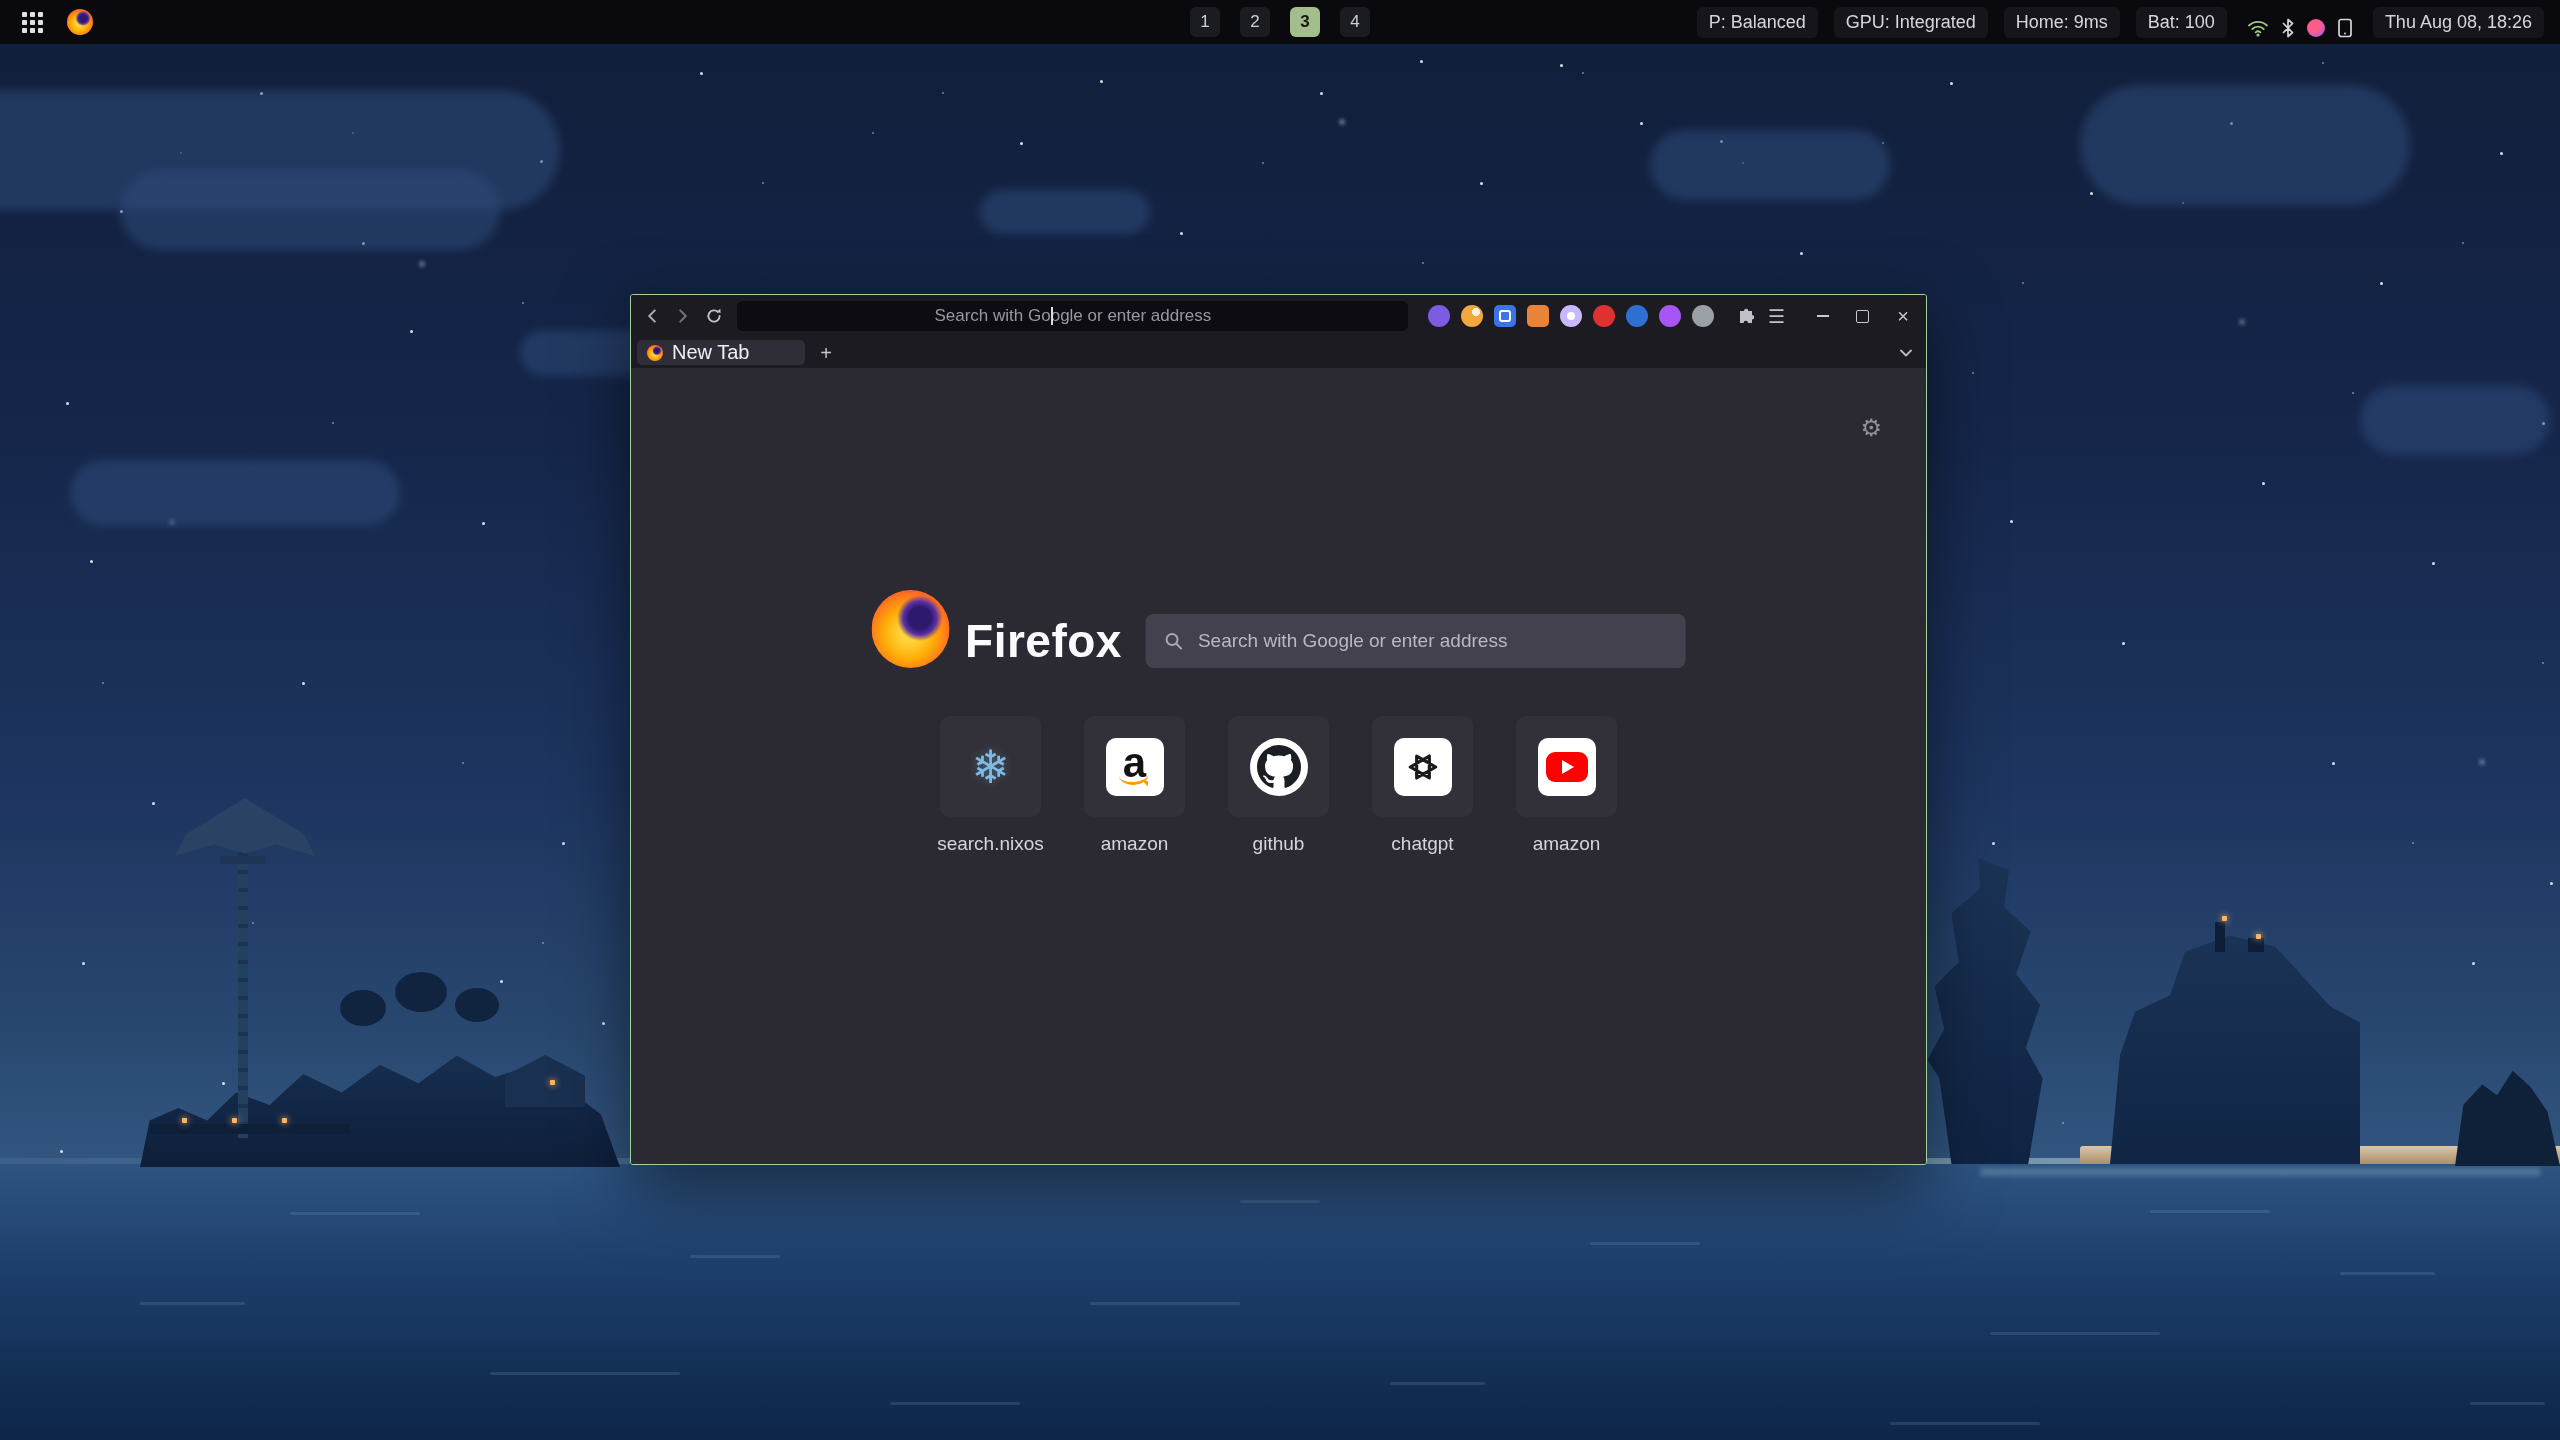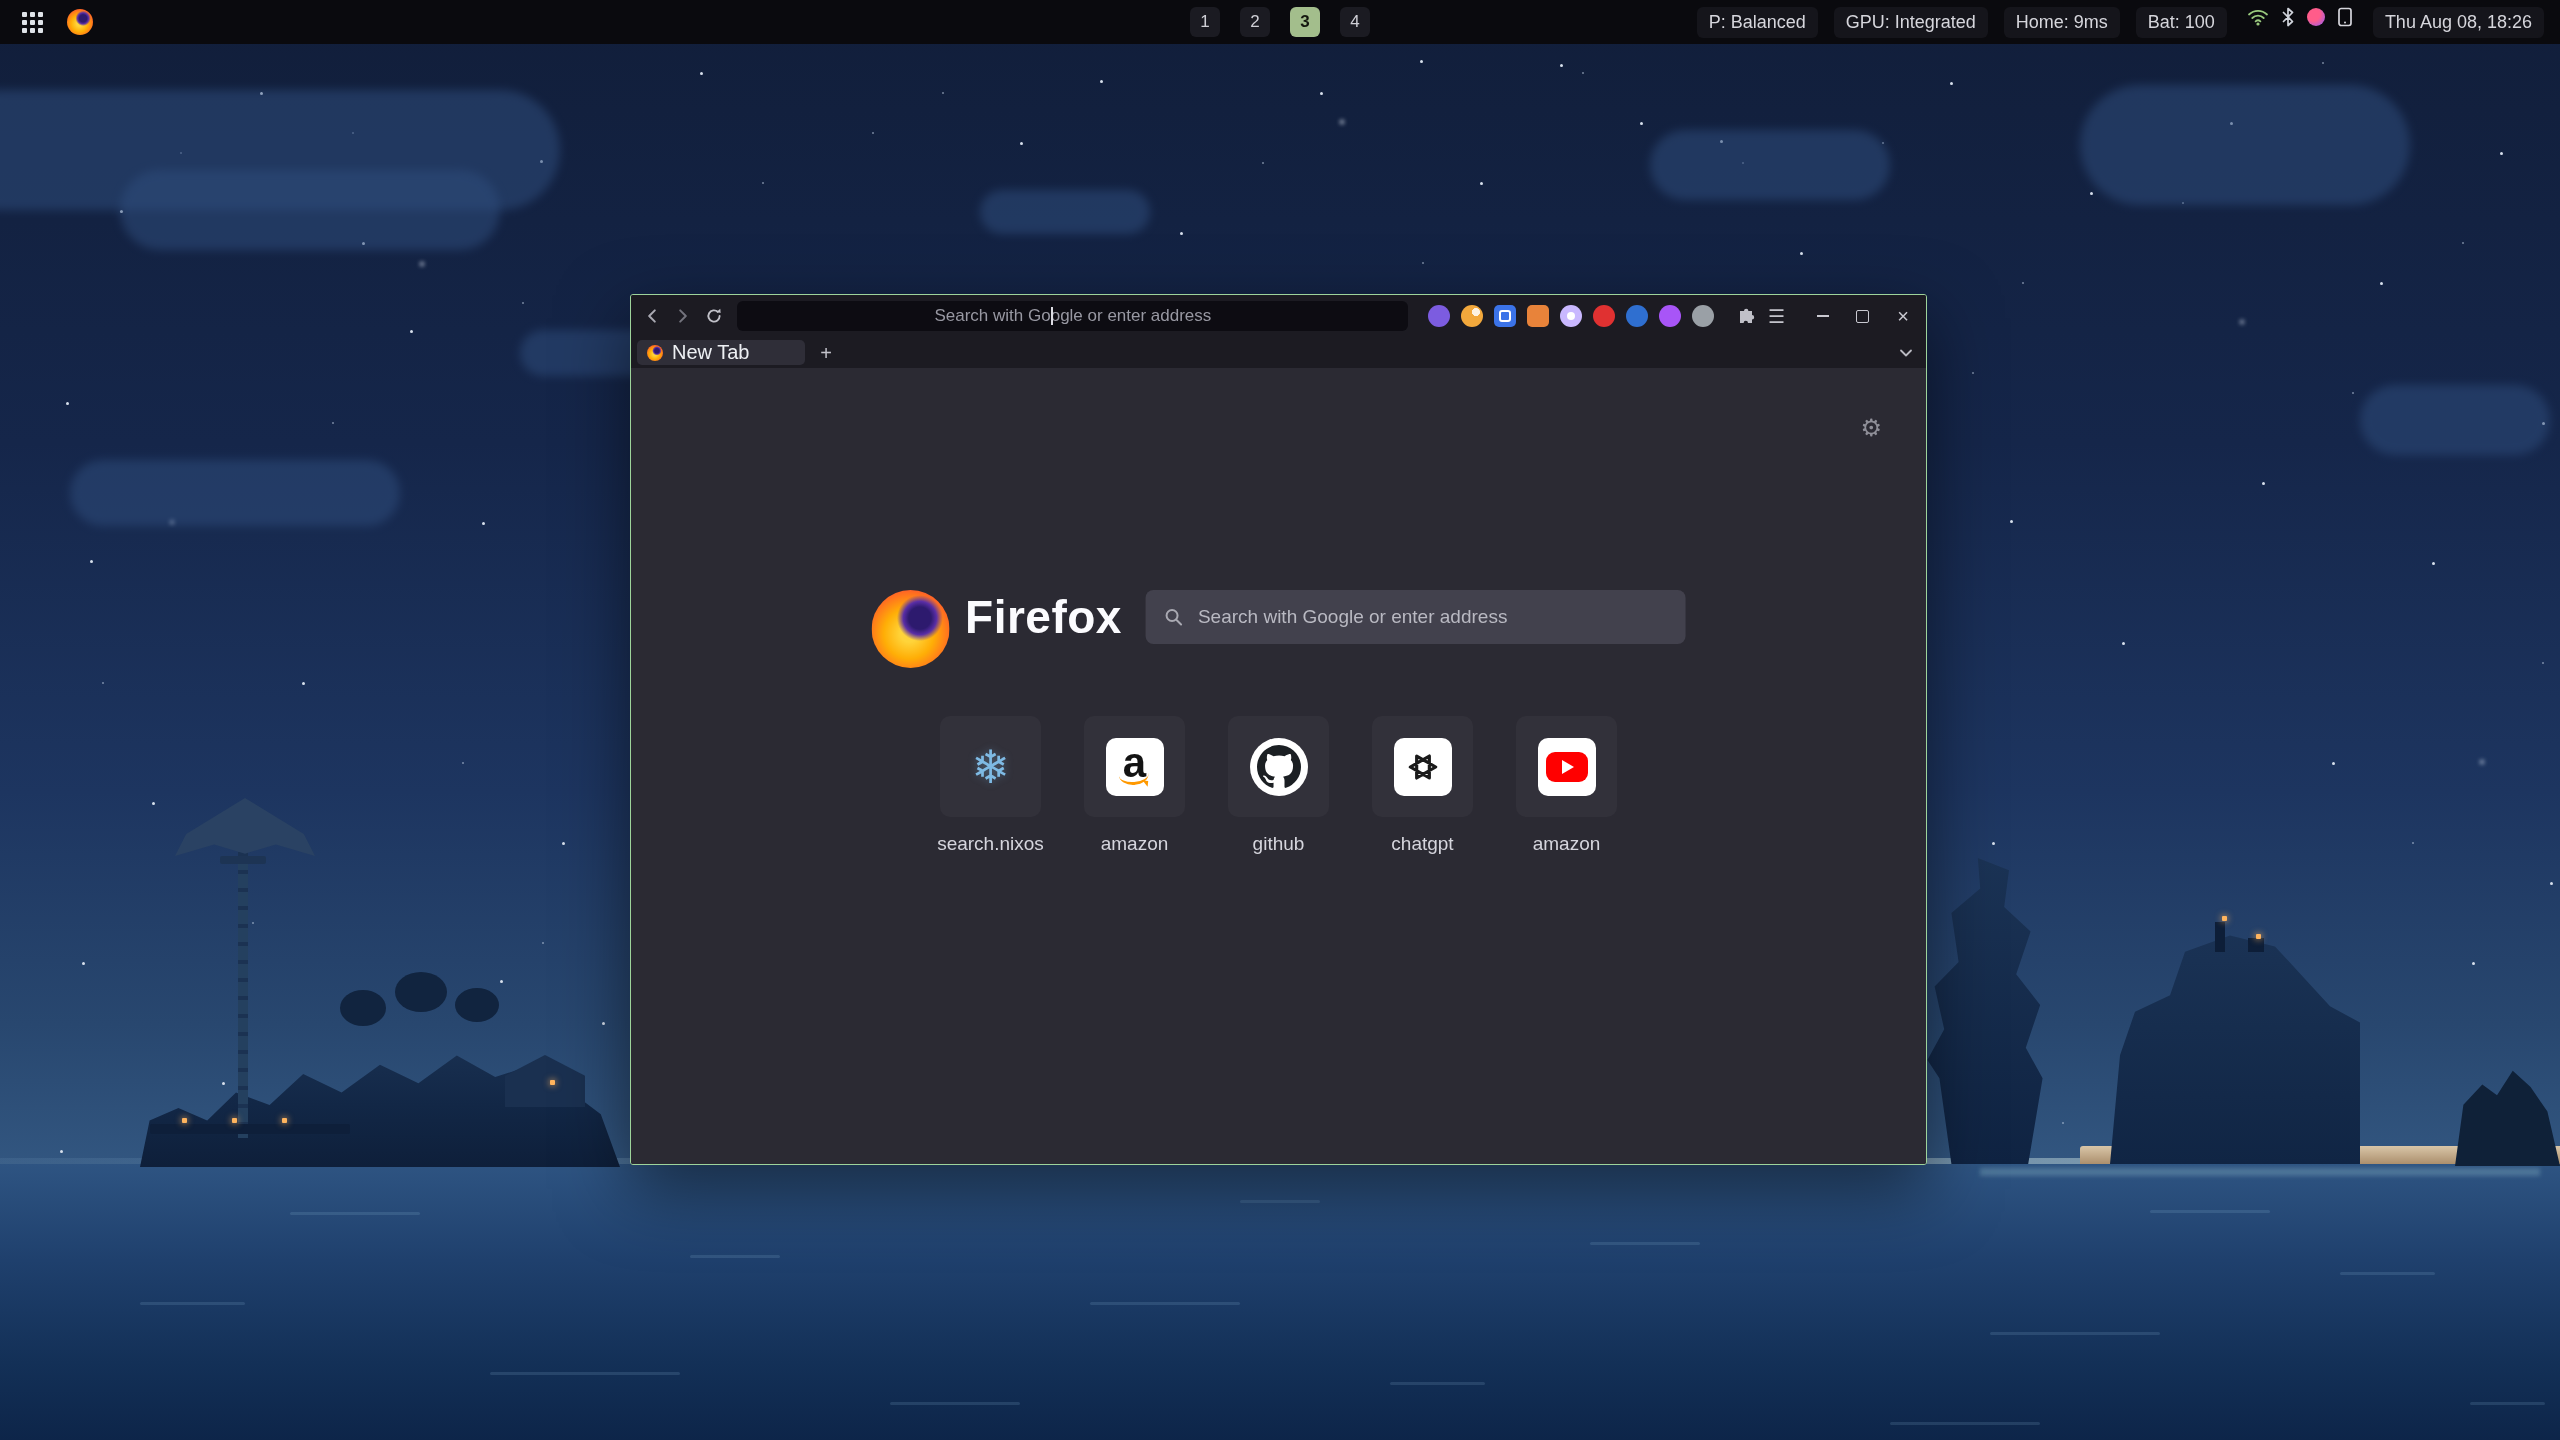--- a/index.html
+++ b/index.html
@@ -102,21 +102,21 @@
   .apps-grid i{width:5px;height:5px;background:#dfe3e8;border-radius:1px;}
   .ff-orb{display:inline-block;border-radius:50%;
     background:
       radial-gradient(circle at 62% 36%,#2d1a6e 0 16%,#5a2ea6 24%,rgba(90,46,166,0) 33%),
       radial-gradient(circle at 48% 56%,#ffd43a 0 14%,#ffae06 42%,#ff6a22 70%,#f23a51 90%,#d22a68 100%);}
   .ff-orb.tbar{width:26px;height:26px;}
   .tb-center{position:absolute;left:50%;top:0;transform:translateX(-50%);height:44px;display:flex;align-items:center;gap:20px;}
   .ws-btn{width:30px;height:30px;border-radius:6px;background:#1b1b22;color:#cfcfd6;border:none;cursor:pointer;
     display:flex;align-items:center;justify-content:center;font-size:17px;font-family:inherit;}
   .ws-btn.active{background:#a3be8c;color:#15180f;font-weight:bold;}
-  .tb-right{margin-left:auto;display:flex;align-items:flex-start;gap:16px;}
+  .tb-right{margin-left:auto;display:flex;align-items:flex-end;gap:16px;}
   .module{padding:5px 12px;background:#15151b;border-radius:6px;white-space:nowrap;}
   .tray{display:flex;align-items:center;gap:12px;padding:0 4px;}
   .tray svg{display:block;}
   .theme-dot{width:18px;height:18px;border-radius:50%;background:radial-gradient(circle at 35% 35%,#ff5c8a 0 40%,#8a5cff 100%);}
 
   
   #window{position:absolute;left:630px;top:294px;width:1297px;height:871px;background:#2b2a33;
     border:1.5px solid #9ed49b;border-radius:3px;box-shadow:0 24px 70px rgba(0,0,0,.5);
     display:flex;flex-direction:column;overflow:hidden;z-index:40;box-sizing:border-box;}
   .nav-toolbar{height:42px;flex:0 0 42px;background:#1c1b22;display:flex;align-items:center;padding:0 8px;gap:4px;}
@@ -150,21 +150,21 @@
     padding:0 10px;box-sizing:border-box;cursor:pointer;}
   .ff-orb.mini{width:16px;height:16px;flex:0 0 16px;}
   .tab-title{color:#eef0f4;font-size:20px;white-space:nowrap;overflow:hidden;}
   .newtab-btn{width:26px;height:26px;border:none;background:transparent;border-radius:5px;color:#c3c3cb;
     font-size:20px;line-height:1;cursor:pointer;display:flex;align-items:center;justify-content:center;}
   .tabs-chevron{margin-left:auto;width:28px;height:26px;border:none;background:transparent;cursor:pointer;
     display:flex;align-items:center;justify-content:center;padding:0;}
   .content{flex:1;position:relative;background:#2b2a33;}
   .gear-btn{position:absolute;top:44px;right:40px;border:none;background:transparent;cursor:pointer;
     color:#8f8f98;font-size:24px;line-height:1;padding:4px;}
-  .hero{position:absolute;top:222px;left:50%;transform:translateX(-50%);display:flex;align-items:flex-start;}
+  .hero{position:absolute;top:222px;left:50%;transform:translateX(-50%);display:flex;align-items:flex-end;}
   .ff-orb.big{width:78px;height:78px;flex:0 0 78px;}
   .brand{margin:0 0 0 16px;font-size:46px;font-weight:bold;color:#fbfbfe;letter-spacing:.5px;}
   .search-box{margin-left:24px;width:540px;height:54px;background:#42414d;border-radius:8px;
     display:flex;align-items:center;gap:14px;padding:0 18px;box-sizing:border-box;cursor:text;}
   .search-box .ph{color:#b9b9c2;font-size:19px;}
   .shortcuts{position:absolute;top:348px;left:0;right:0;display:flex;justify-content:center;}
   .shortcut{width:144px;display:flex;flex-direction:column;align-items:center;gap:16px;cursor:pointer;}
   .tile{width:101px;height:101px;border-radius:10px;background:#32313a;display:flex;align-items:center;justify-content:center;}
   .iconbox{width:58px;height:58px;border-radius:10px;background:#fff;display:flex;align-items:center;justify-content:center;position:relative;}
   .iconbox.circle{border-radius:50%;}

